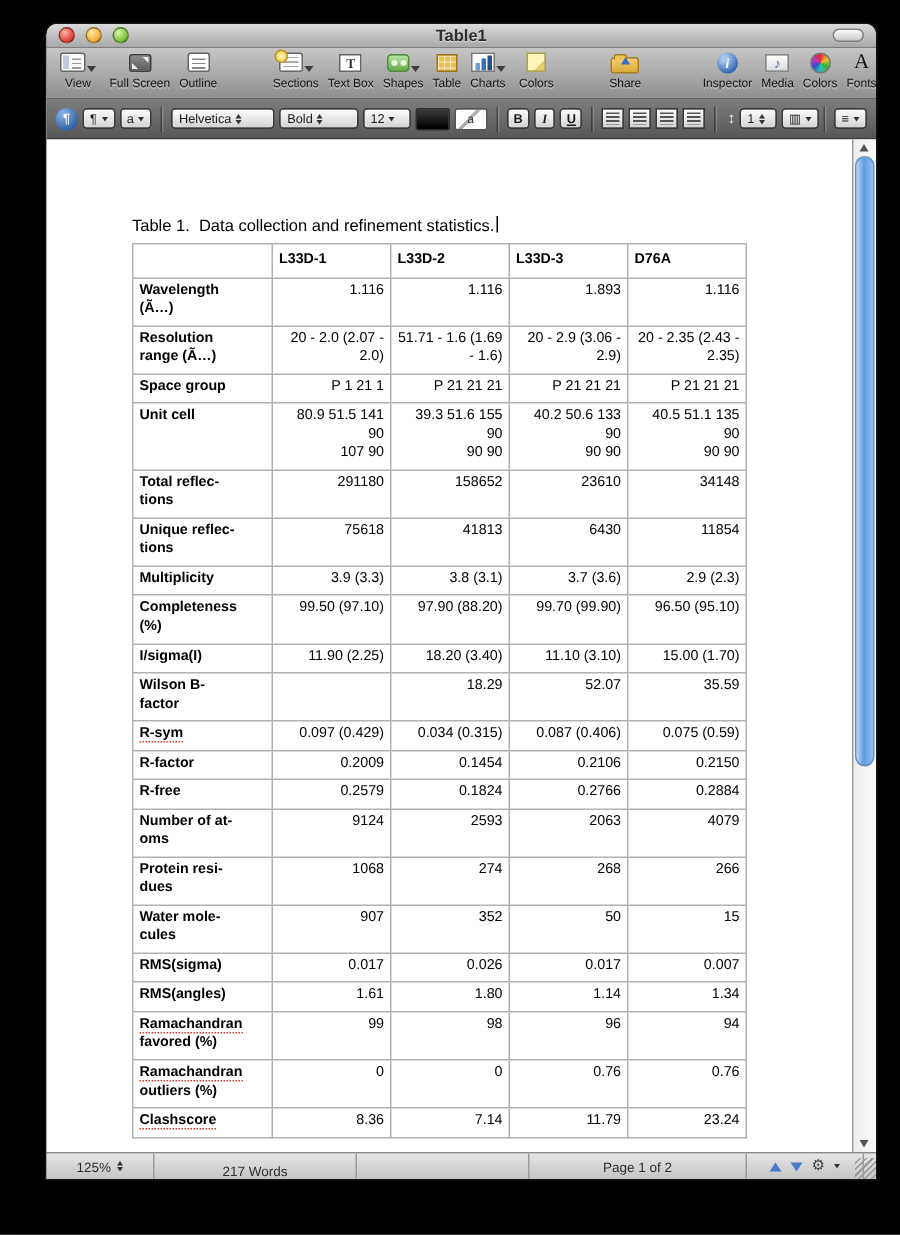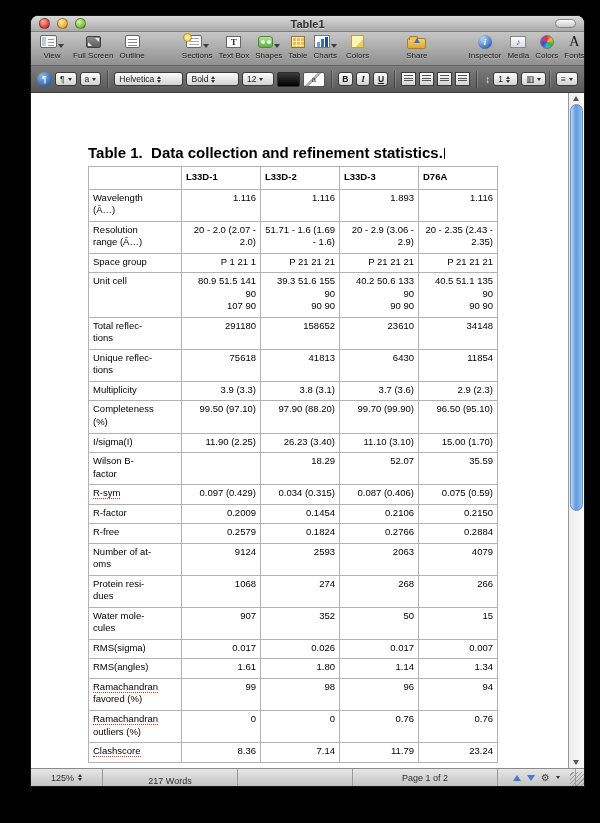--- a/index.html
+++ b/index.html
@@ -99,27 +99,27 @@
   .sep-v{width:1px;height:17px;background:rgba(0,0,0,.35);box-shadow:1px 0 0 rgba(255,255,255,.18);margin:0 3px;flex:0 0 auto;}
   .al{width:16px;height:14px;box-sizing:border-box;background:linear-gradient(#fdfdfd,#d2d2d2);
     border:1px solid #3a3a3a;border-radius:0;display:inline-flex;align-items:center;justify-content:center;}
   .al:first-of-type{border-radius:3px 0 0 3px}
   .al span{width:9px;height:8px;background:repeating-linear-gradient(#555 0 1px,transparent 1px 2.6px);}
   .spacing-glyph{color:#e9e9e9;font-size:10px;margin-left:2px;}
   .ml-auto{margin-left:auto;}
   
   .docarea{flex:1 1 auto;position:relative;background:#fff;overflow:hidden;}
   .page-content{position:absolute;left:57px;top:51px;width:412px;}
-  .doc-title{font-size:15px;font-weight:bold;color:#000;white-space:pre-wrap;}
+  .doc-title{font-size:11px;font-weight:normal;color:#000;white-space:pre-wrap;}
   .caret{display:inline-block;width:1px;height:11px;background:#000;vertical-align:-1px;margin-left:1px;}
   table.stats{border-collapse:collapse;table-layout:fixed;width:410px;margin-top:5px;font-size:9.5px;}
   table.stats th,table.stats td{border:1px solid #b2b2b2;padding:2px 4px 4px;vertical-align:top;line-height:1.32;}
   table.stats thead th{text-align:left;font-weight:bold;padding:4px 4px 5px;}
   table.stats th:first-child{width:84px;}
-  th.rowlab{text-align:left;font-weight:normal;}
+  th.rowlab{text-align:left;font-weight:bold;}
   table.stats td{text-align:right;font-weight:normal;white-space:pre-line;}
   .spell{border-bottom:1px dotted #e03525;}
   
   .scrollbar{position:absolute;top:0;right:0;bottom:0;width:15px;border-left:1px solid #999;
     background:linear-gradient(90deg,#ededed,#fafafa);}
   .sb-up{position:absolute;top:3px;left:4px;width:0;height:0;border-left:3.5px solid transparent;
     border-right:3.5px solid transparent;border-bottom:5px solid #555;}
   .sb-down{position:absolute;bottom:3px;left:4px;width:0;height:0;border-left:3.5px solid transparent;
     border-right:3.5px solid transparent;border-top:5px solid #555;}
   .sb-thumb{position:absolute;left:1px;right:1px;top:11px;height:60%;border-radius:7px;
@@ -388,21 +388,21 @@
             <tr>
               <th class="rowlab"><span>Completeness</span><br><span>(%)</span></th>
               <td>99.50 (97.10)</td>
               <td>97.90 (88.20)</td>
               <td>99.70 (99.90)</td>
               <td>96.50 (95.10)</td>
             </tr>
             <tr>
               <th class="rowlab"><span>I/sigma(I)</span></th>
               <td>11.90 (2.25)</td>
-              <td>26.23 (3.40)</td>
+              <td>18.20 (3.40)</td>
               <td>11.10 (3.10)</td>
               <td>15.00 (1.70)</td>
             </tr>
             <tr>
               <th class="rowlab"><span>Wilson B-</span><br><span>factor</span></th>
               <td></td>
               <td>18.29</td>
               <td>52.07</td>
               <td>35.59</td>
             </tr>

